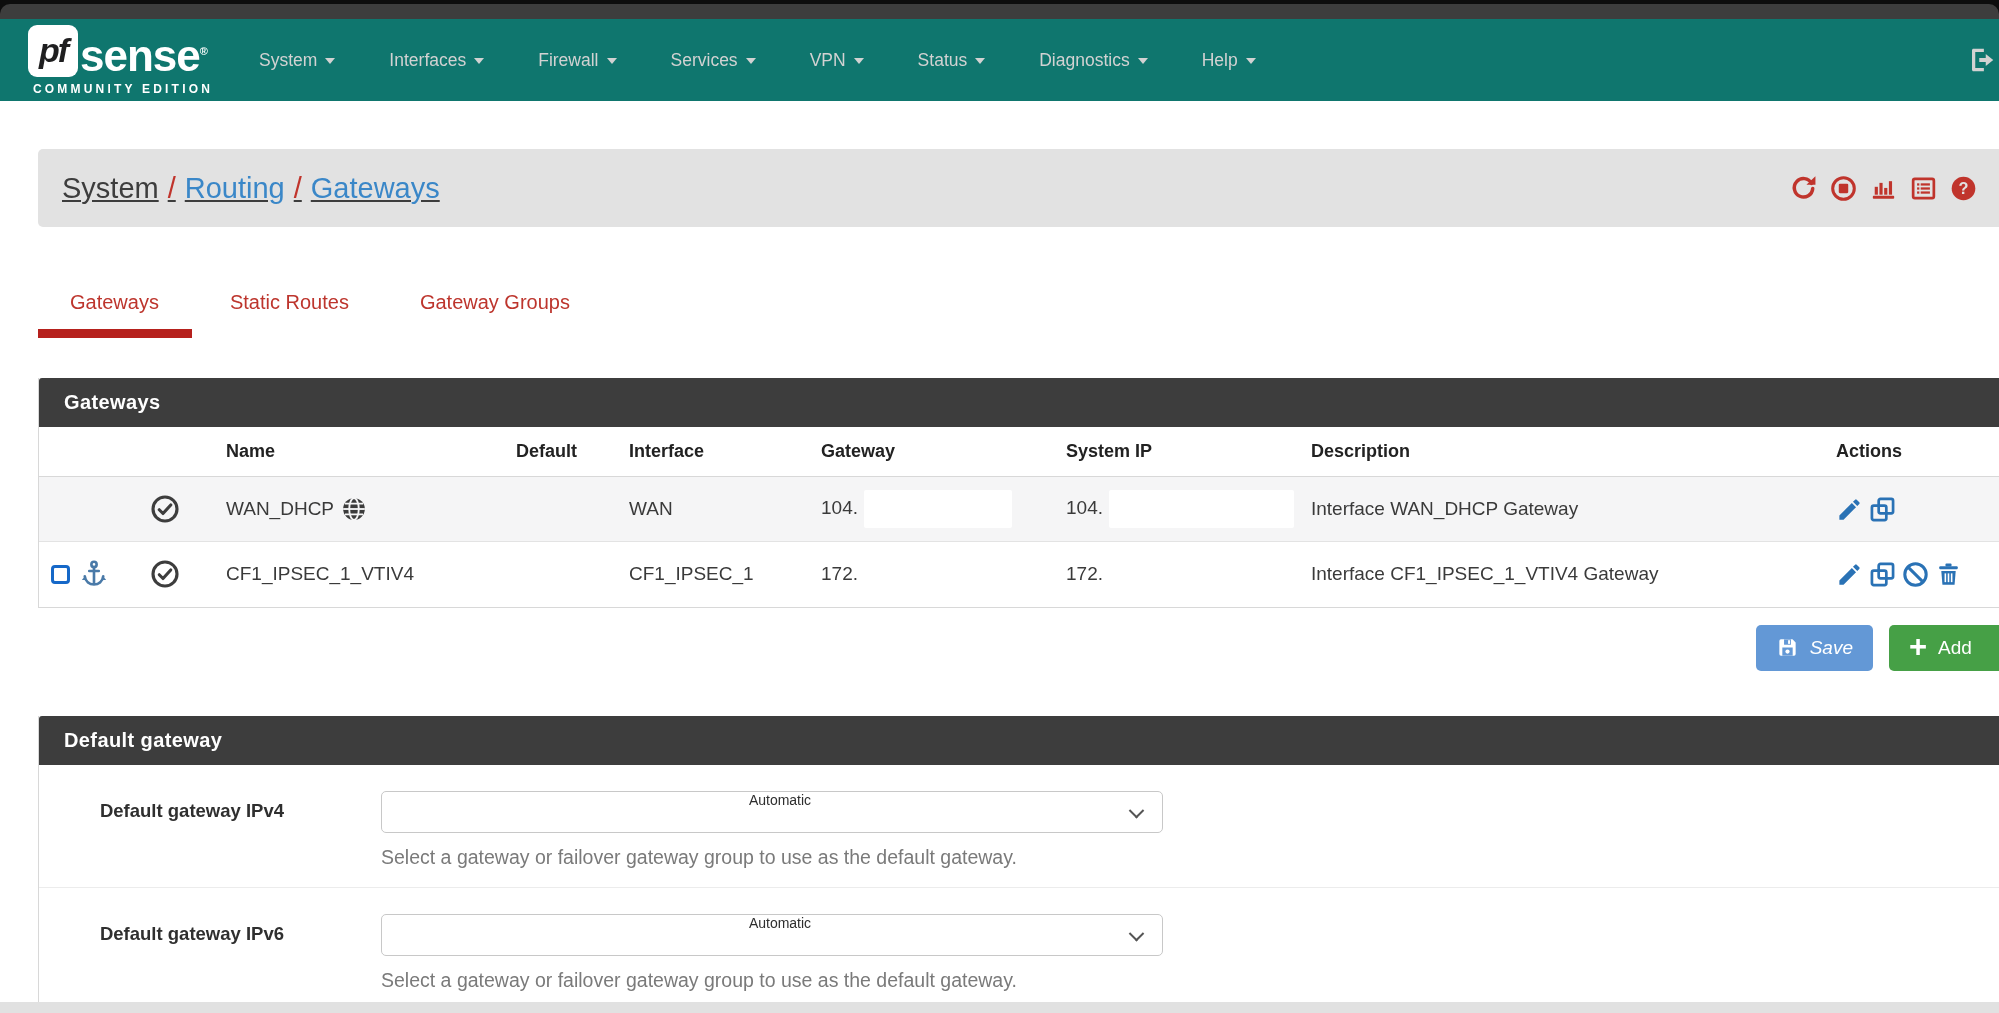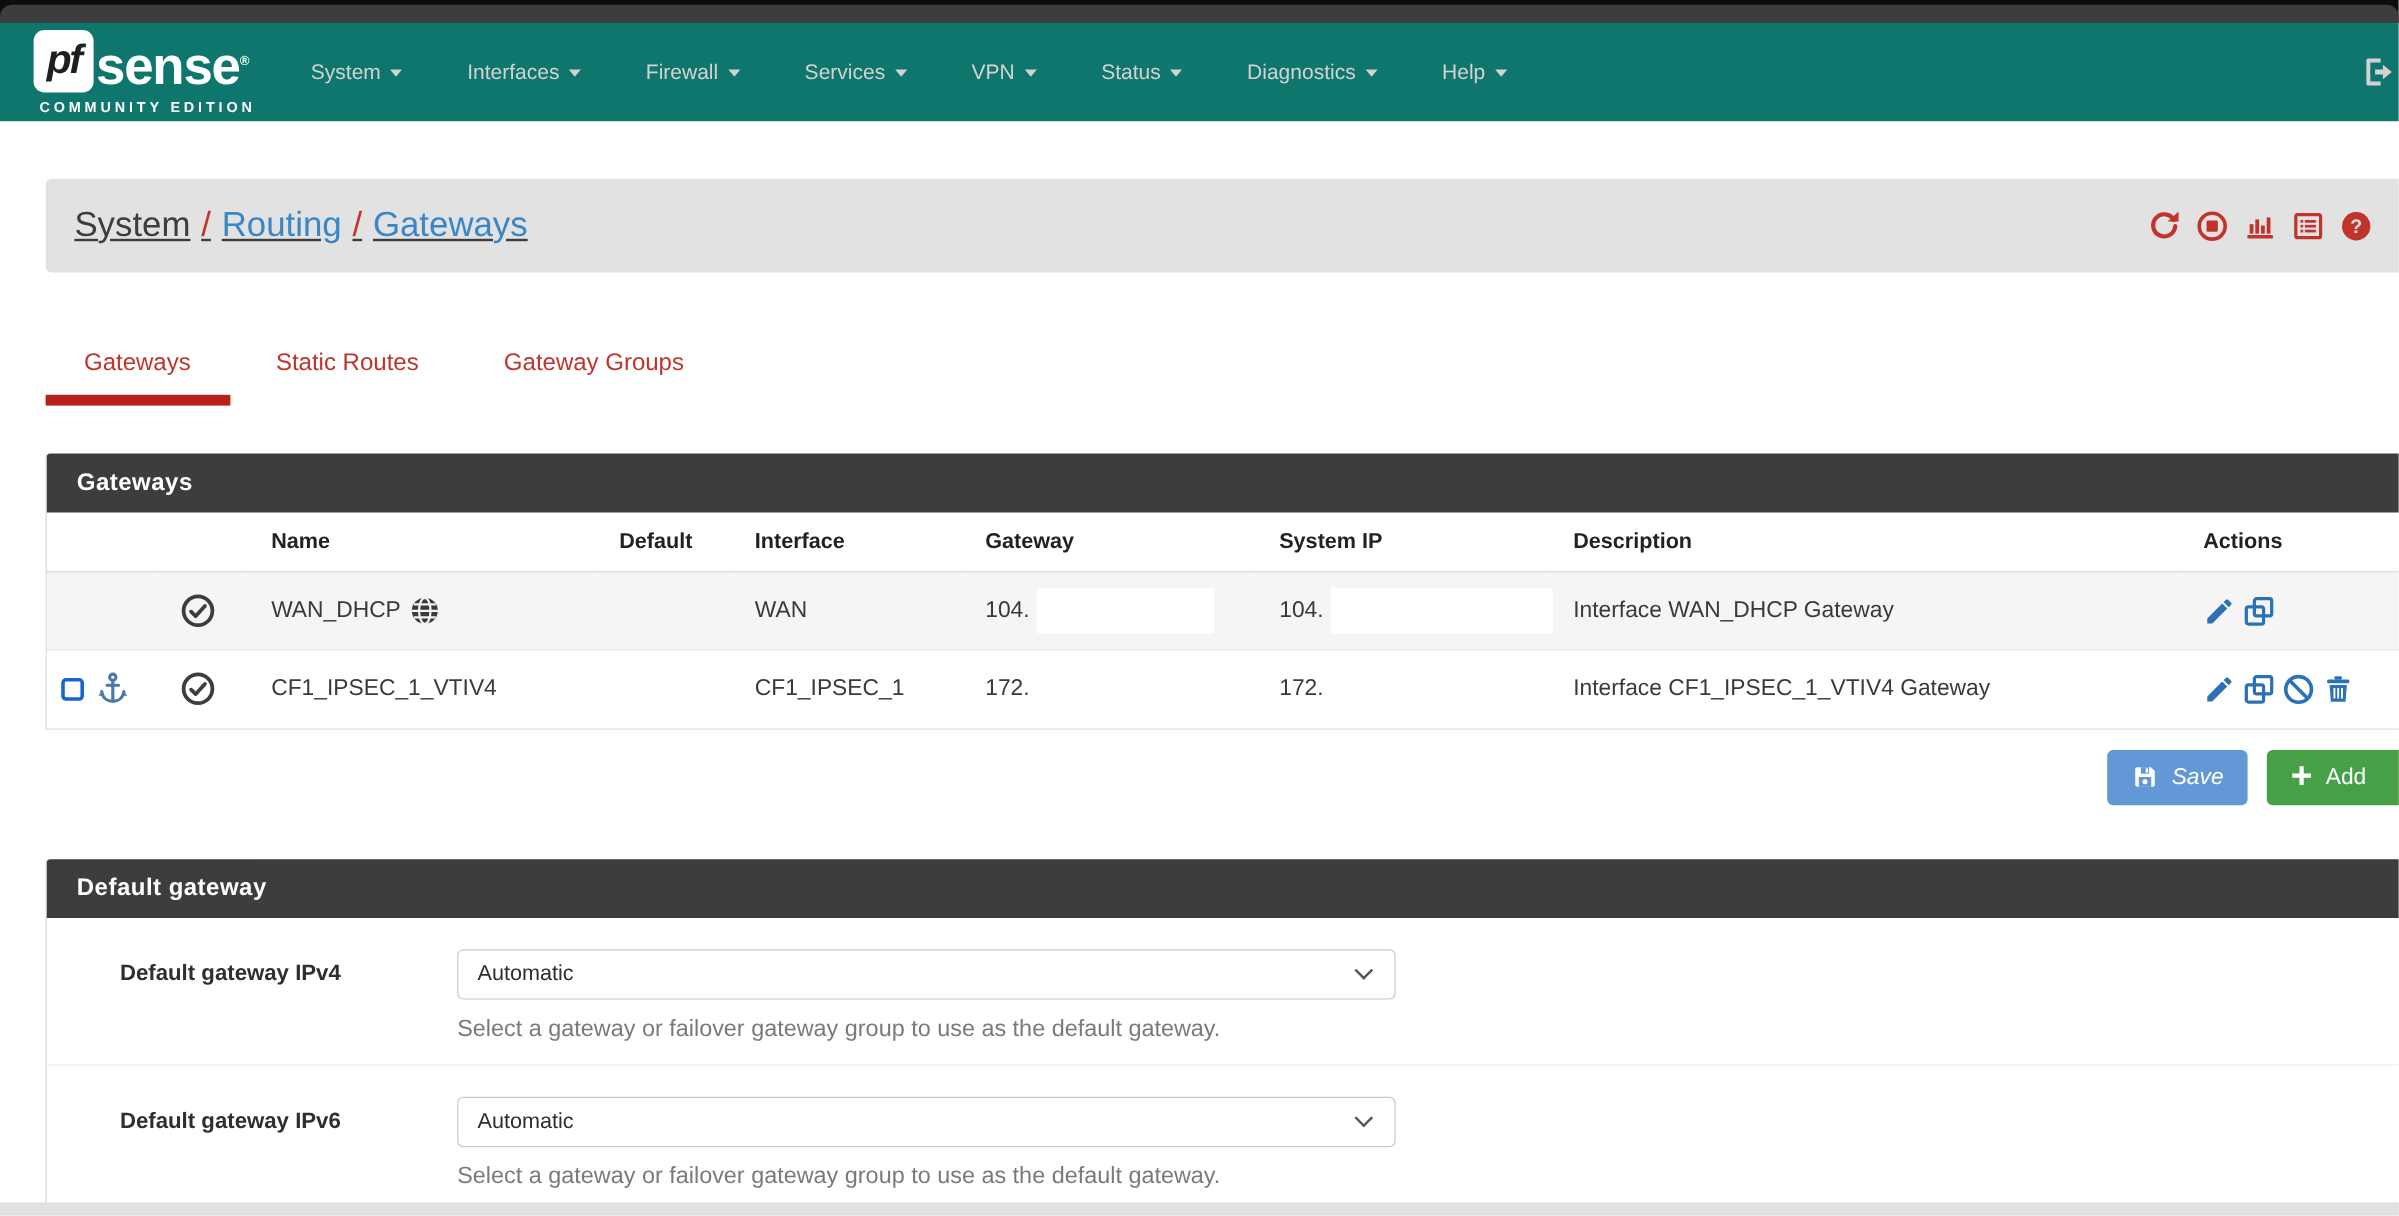--- a/index.html
+++ b/index.html
@@ -75,21 +75,21 @@
   .bicon { width:23px; height:23px; }
   .plus-glyph { font-size:31px; font-weight:bold; line-height:1; margin-top:-3px; }
 
   
   .dg-panel { margin-top:45px; }
   .form-row { display:flex; padding:26px 0 18px 0; }
   .form-row + .form-row { border-top:1px solid #ececec; }
   .form-label { width:245px; text-align:right; font-weight:bold; font-size:18.5px; color:#2f2f2f; padding-top:9px; flex:none; }
   .form-field { margin-left:97px; }
   .select-box { width:782px; height:42px; border:1px solid #c8c8c8; border-radius:5px; background:#fff;
-    display:flex; align-items:center; font-size:18px; color:#2e2e2e; padding-left:16px; cursor:pointer; }
+    display:flex; align-items:center; font-size:14px; color:#2e2e2e; padding-left:16px; cursor:pointer;flex-direction:column; }
   .chevron { margin-left:auto; margin-right:20px; width:11px; height:11px; border-right:2px solid #555;
     border-bottom:2px solid #555; transform:rotate(45deg) translate(-2px,-2px); }
   .help-text { margin-top:13px; font-size:19.5px; color:#7a7a7a; }
 
   .page-bottom { position:absolute; left:0; right:0; bottom:0; height:11px; background:#e1e1e1; }
 </style>
 </head>
 <body>
 
 <div class="top-edge">

